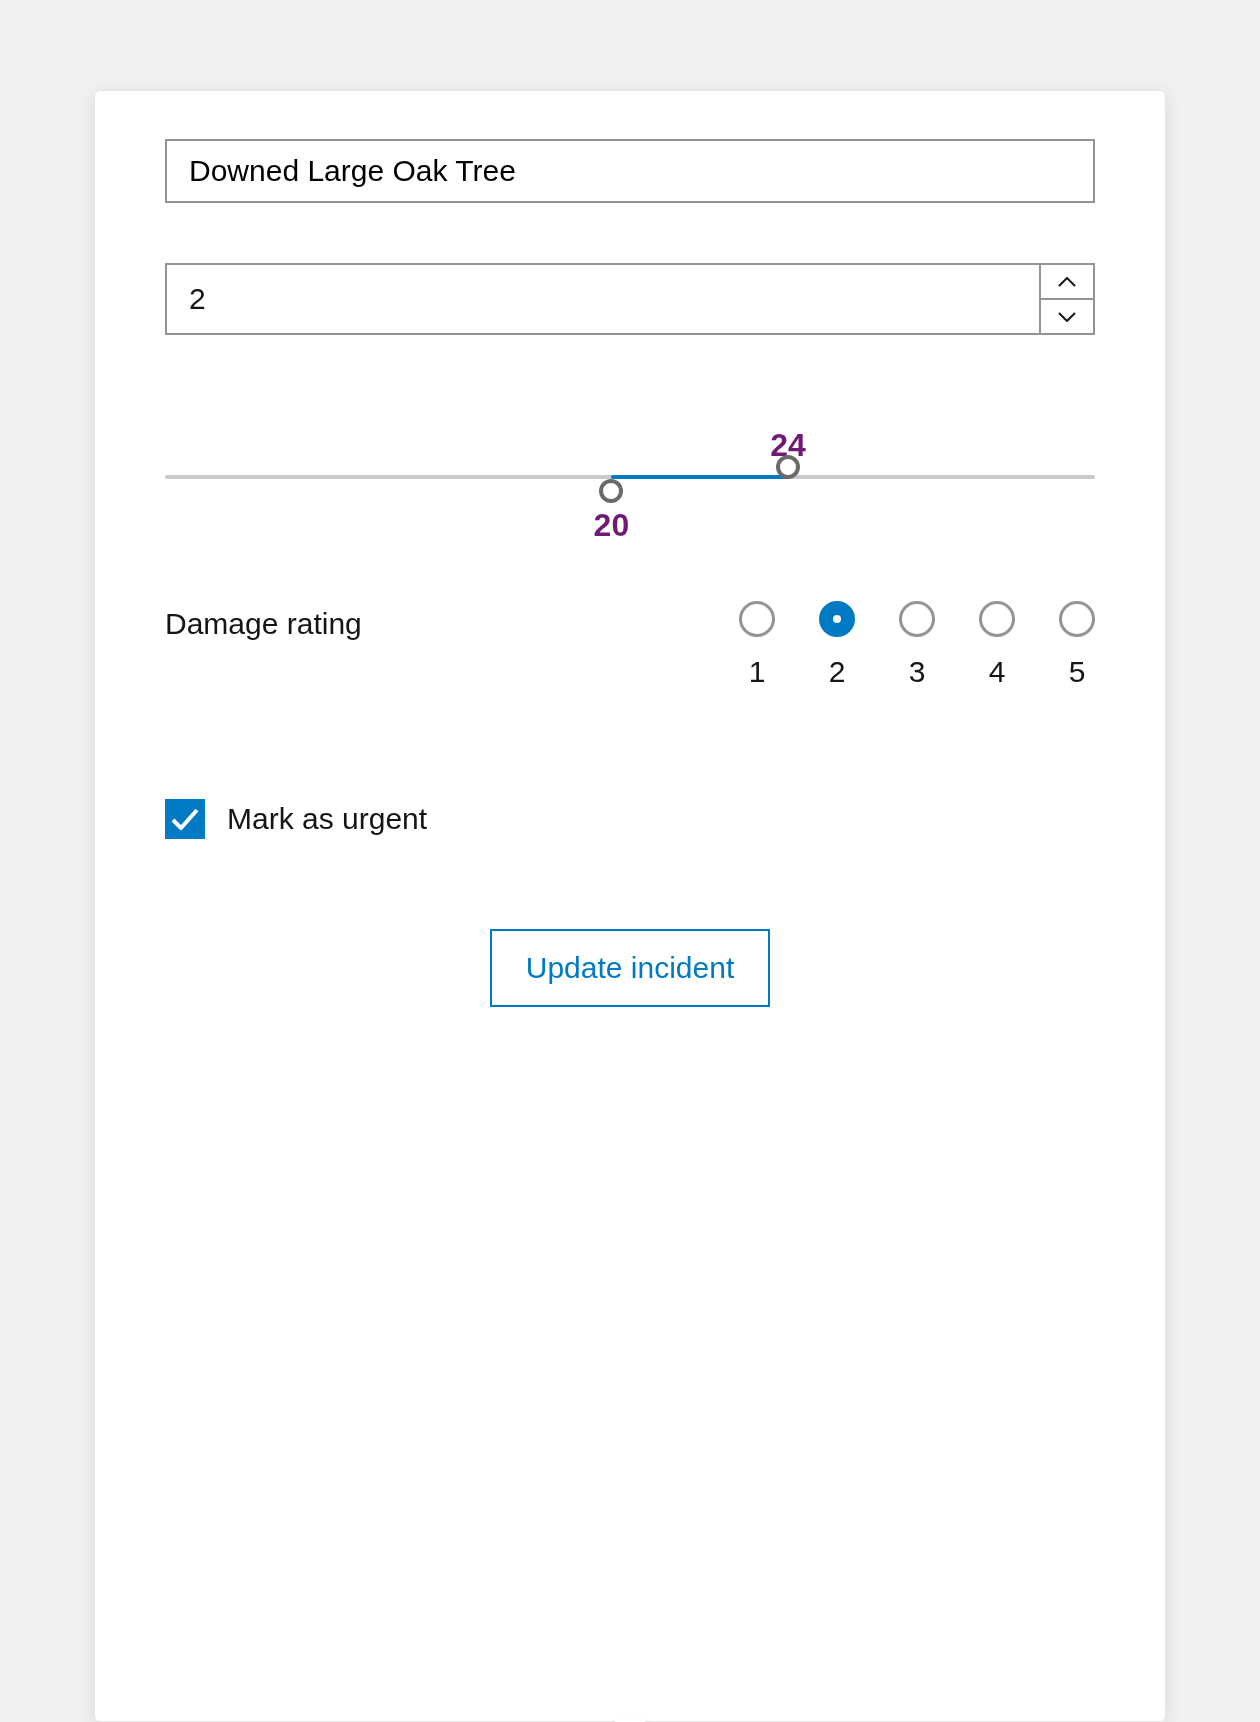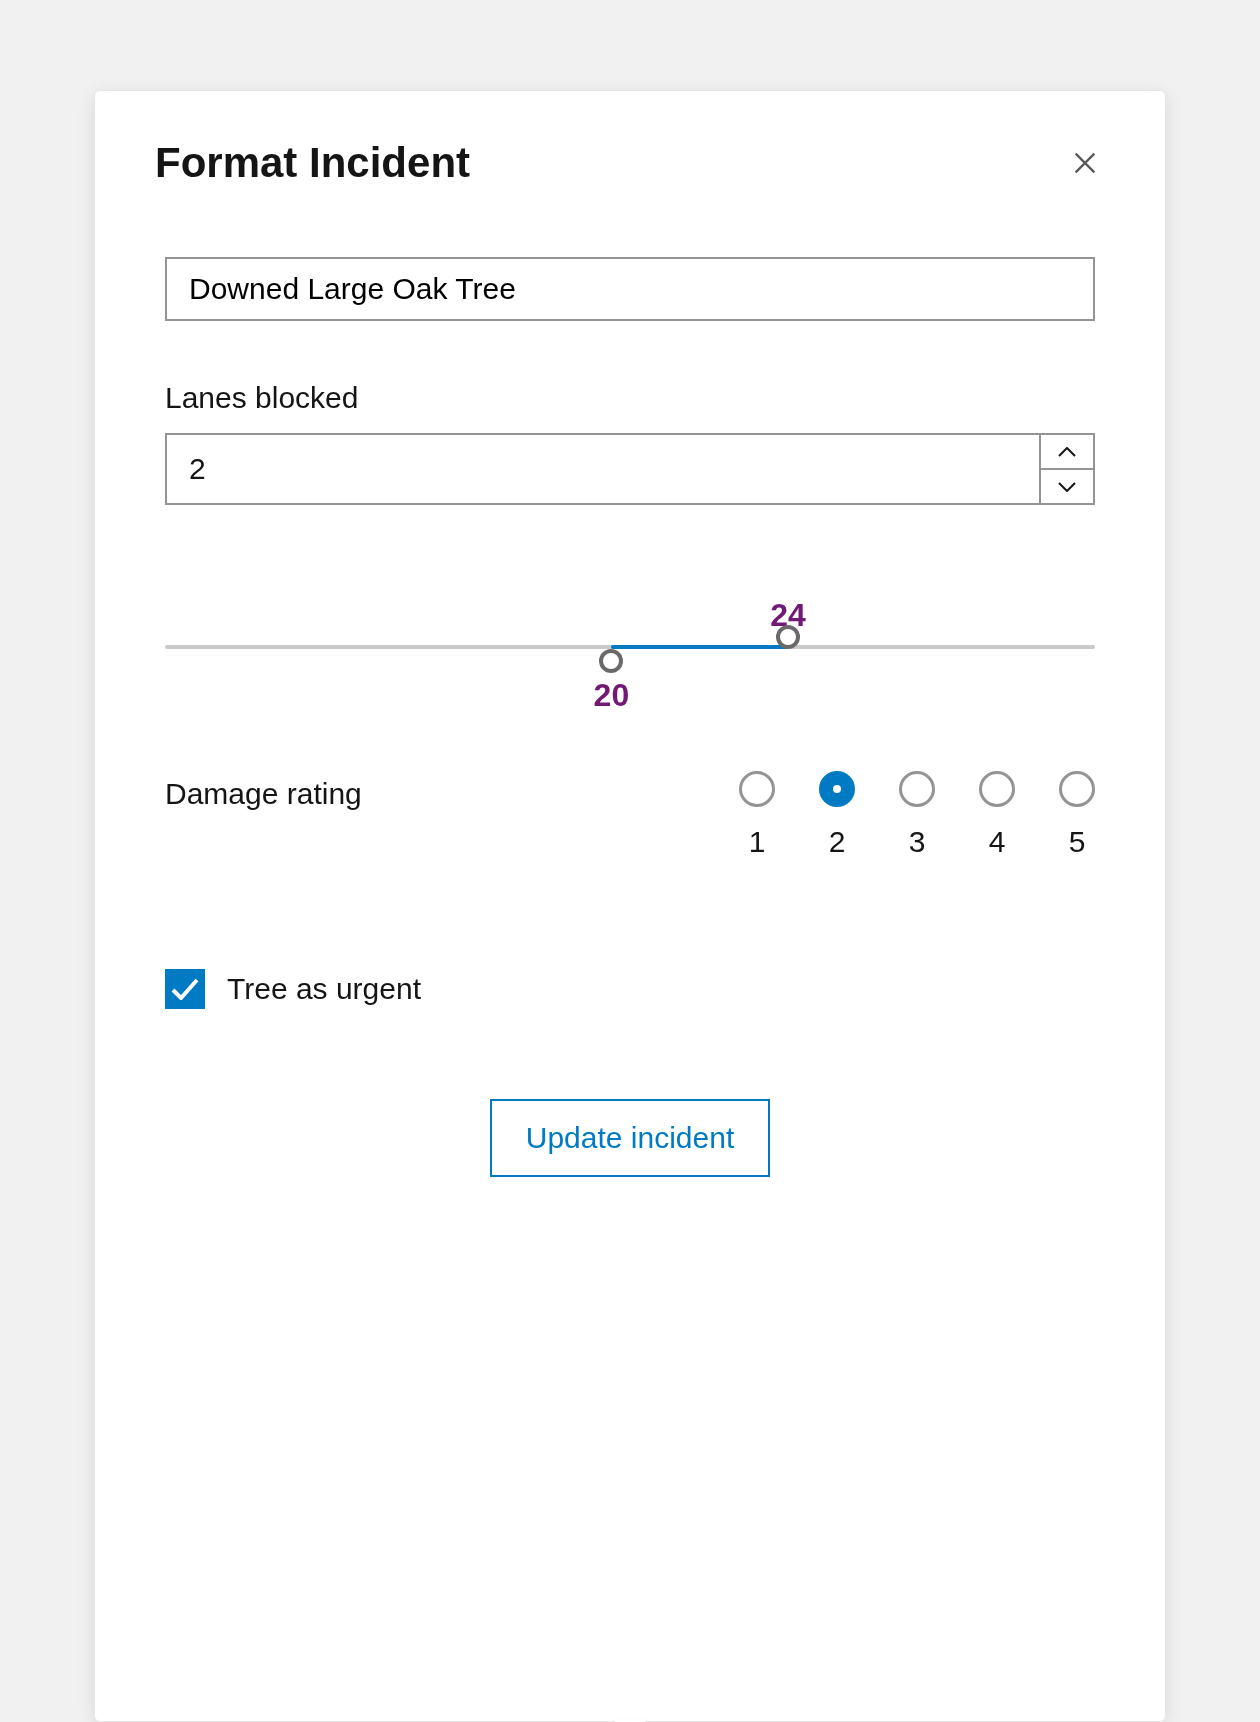--- a/index.html
+++ b/index.html
@@ -218,37 +218,28 @@
     border-right: 18px solid transparent;
     border-top: 18px solid #fff;
     filter: drop-shadow(0 2px 2px rgba(0,0,0,0.1));
   }
 </style>
 </head>
 <body>
 
 <div class="panel">
 
-  <div class="panel-header">
-    <h1 class="panel-title">Format Incident</h1>
-    <div class="close-btn">
-      <svg viewBox="0 0 24 24">
-          <path d="M4 4 L20 20 M20 4 L4 20" stroke="currentColor" stroke-width="2"></path>
-        </svg>
-    </div>
-  </div>
 
   <div class="form-body">
 
     <div class="field">
       <input class="text-input" type="text" value="Downed Large Oak Tree" style="">
     </div>
 
     <div class="field">
-      <div class="field-label">Lanes blocked</div>
       <div class="number-wrap">
         <div class="number-value">2</div>
         <div class="stepper">
           <div class="stepper-btn">
             <svg viewBox="0 0 18 10">
                 <path d="M1 9 L9 1 L17 9"></path>
               </svg>
           </div>
           <div class="stepper-btn">
             <svg viewBox="0 0 18 10">
@@ -296,21 +287,21 @@
           </div>
         </div>
     </div>
 
     <div class="checkbox-row">
       <div class="checkbox">
         <svg viewBox="0 0 28 22">
             <path d="M2 12 L10 20 L26 2"></path>
           </svg>
       </div>
-      <div class="checkbox-label">Tree as urgent</div>
+      <div class="checkbox-label">Mark as urgent</div>
     </div>
 
     <div class="submit-row">
       <button class="submit-btn">Update incident</button>
     </div>
 
   </div>
 
   <div class="caret"></div>
 </div>

